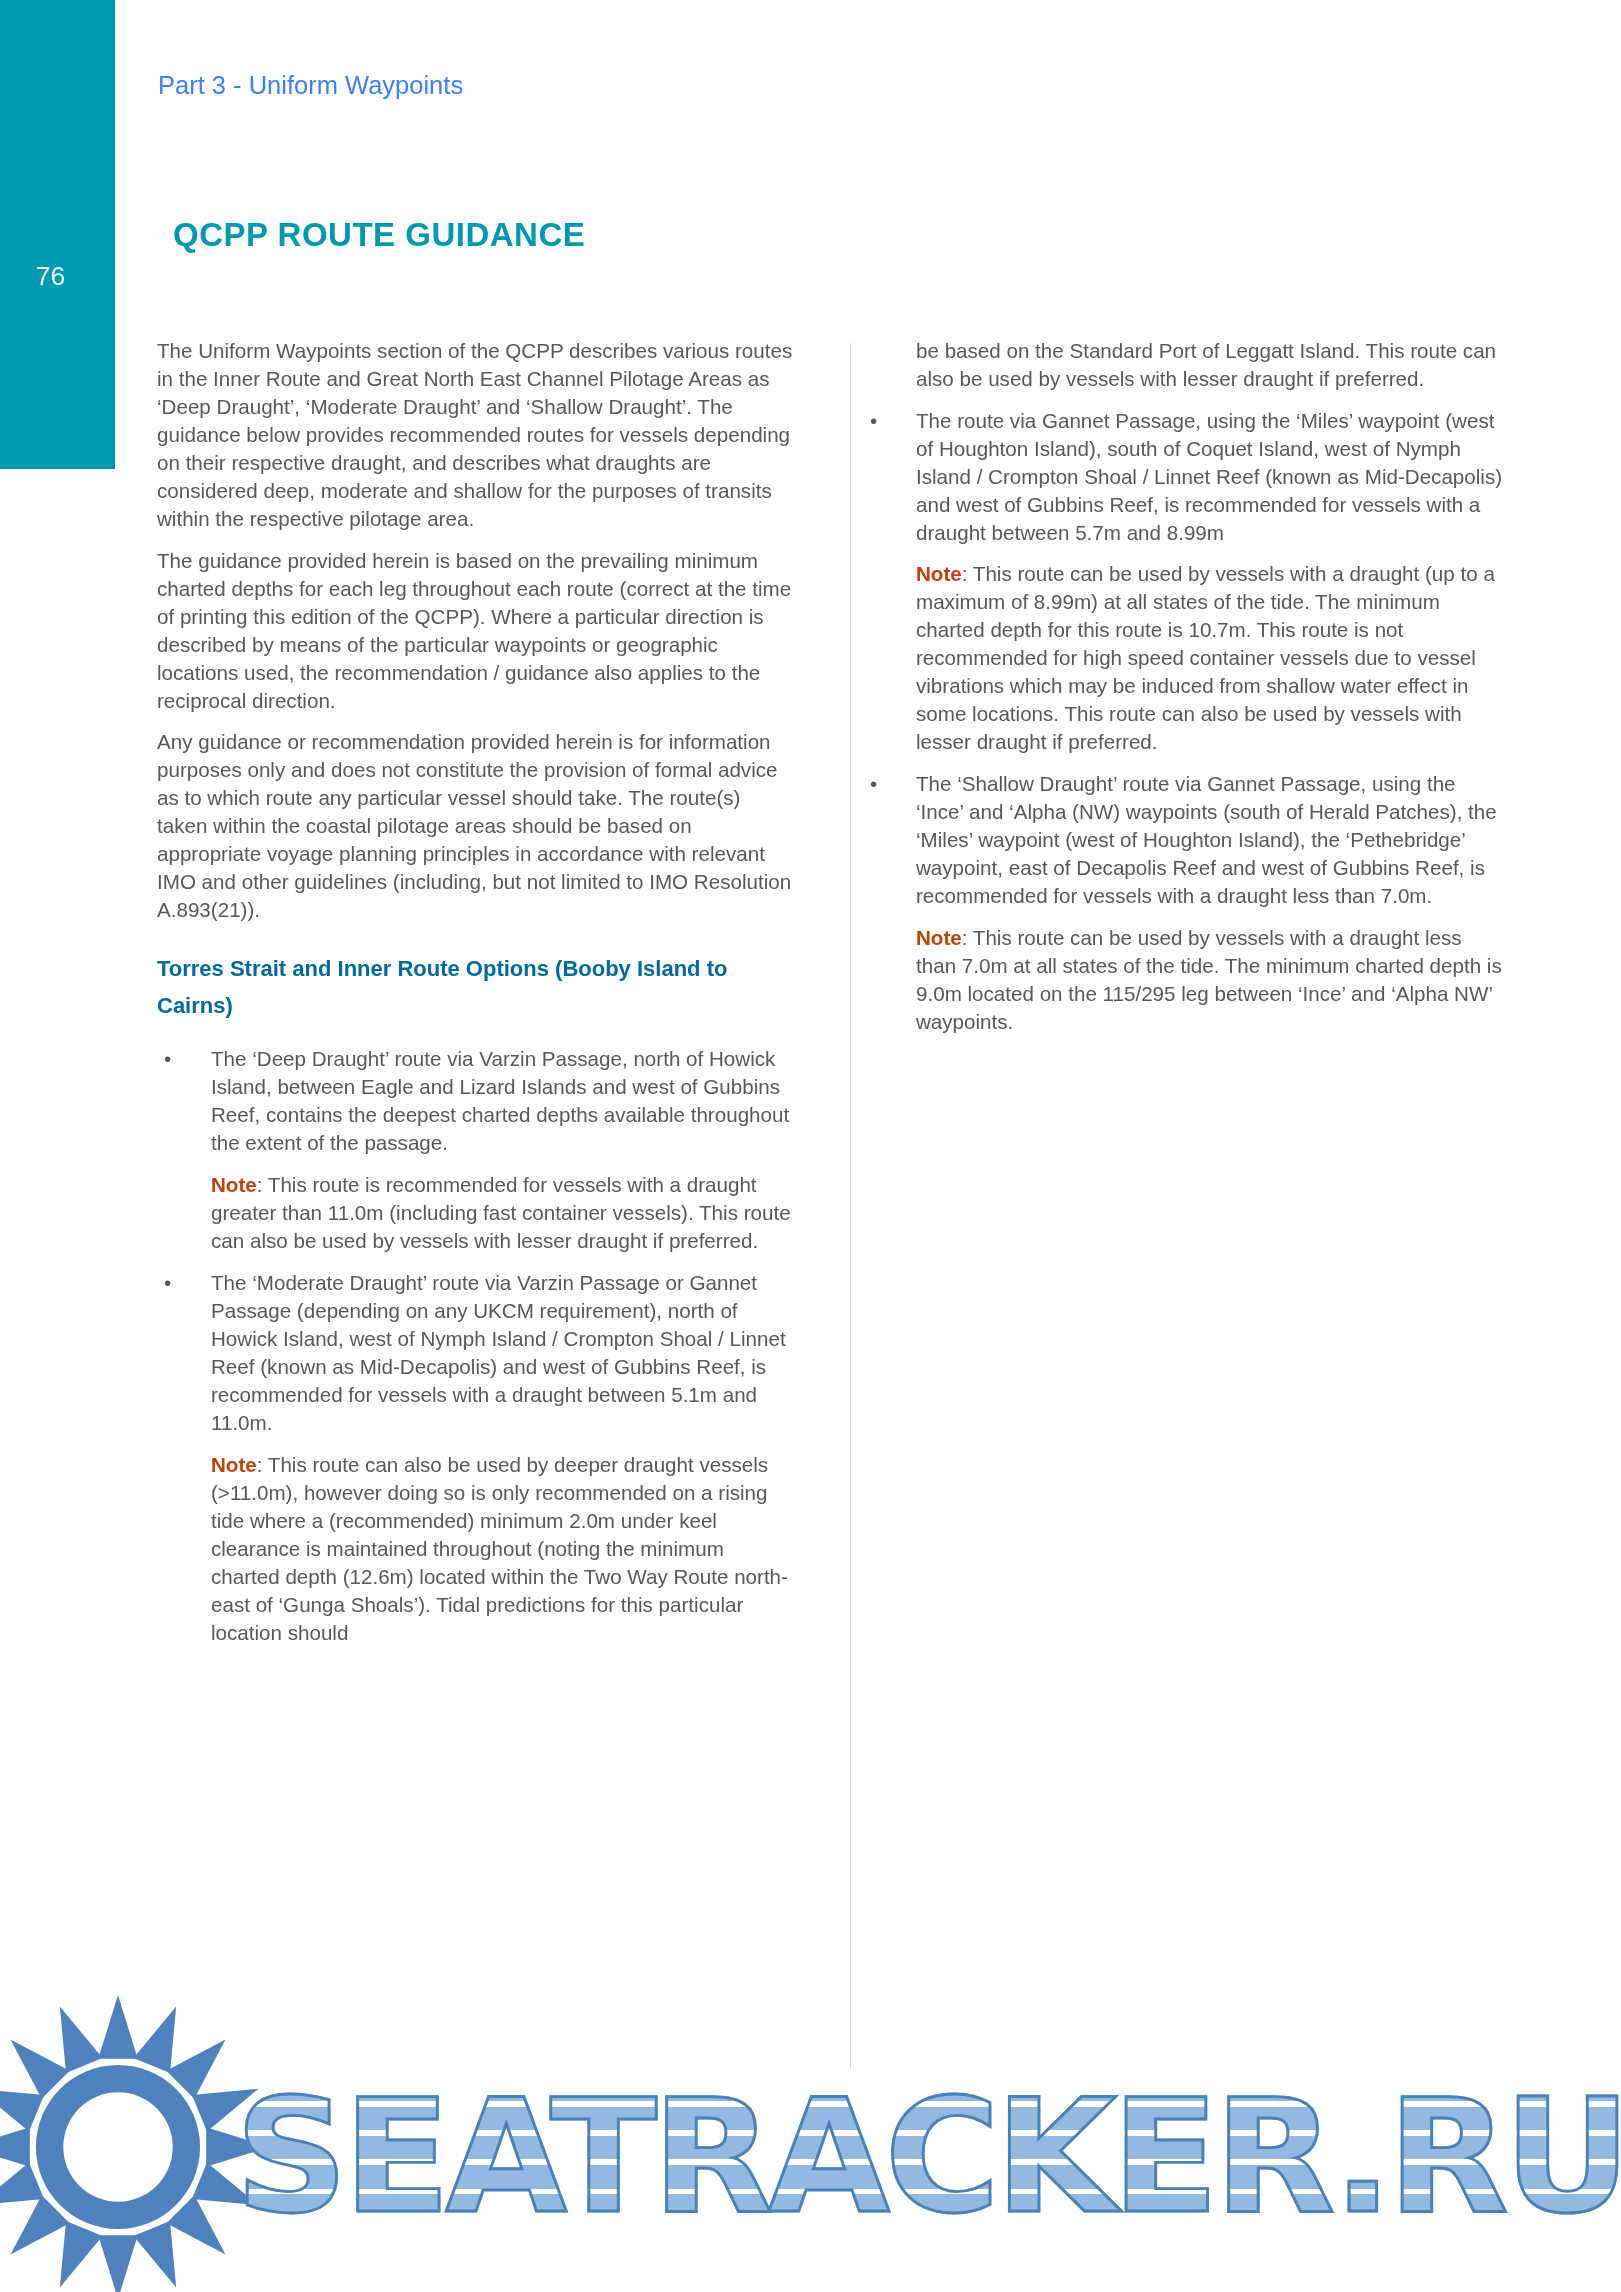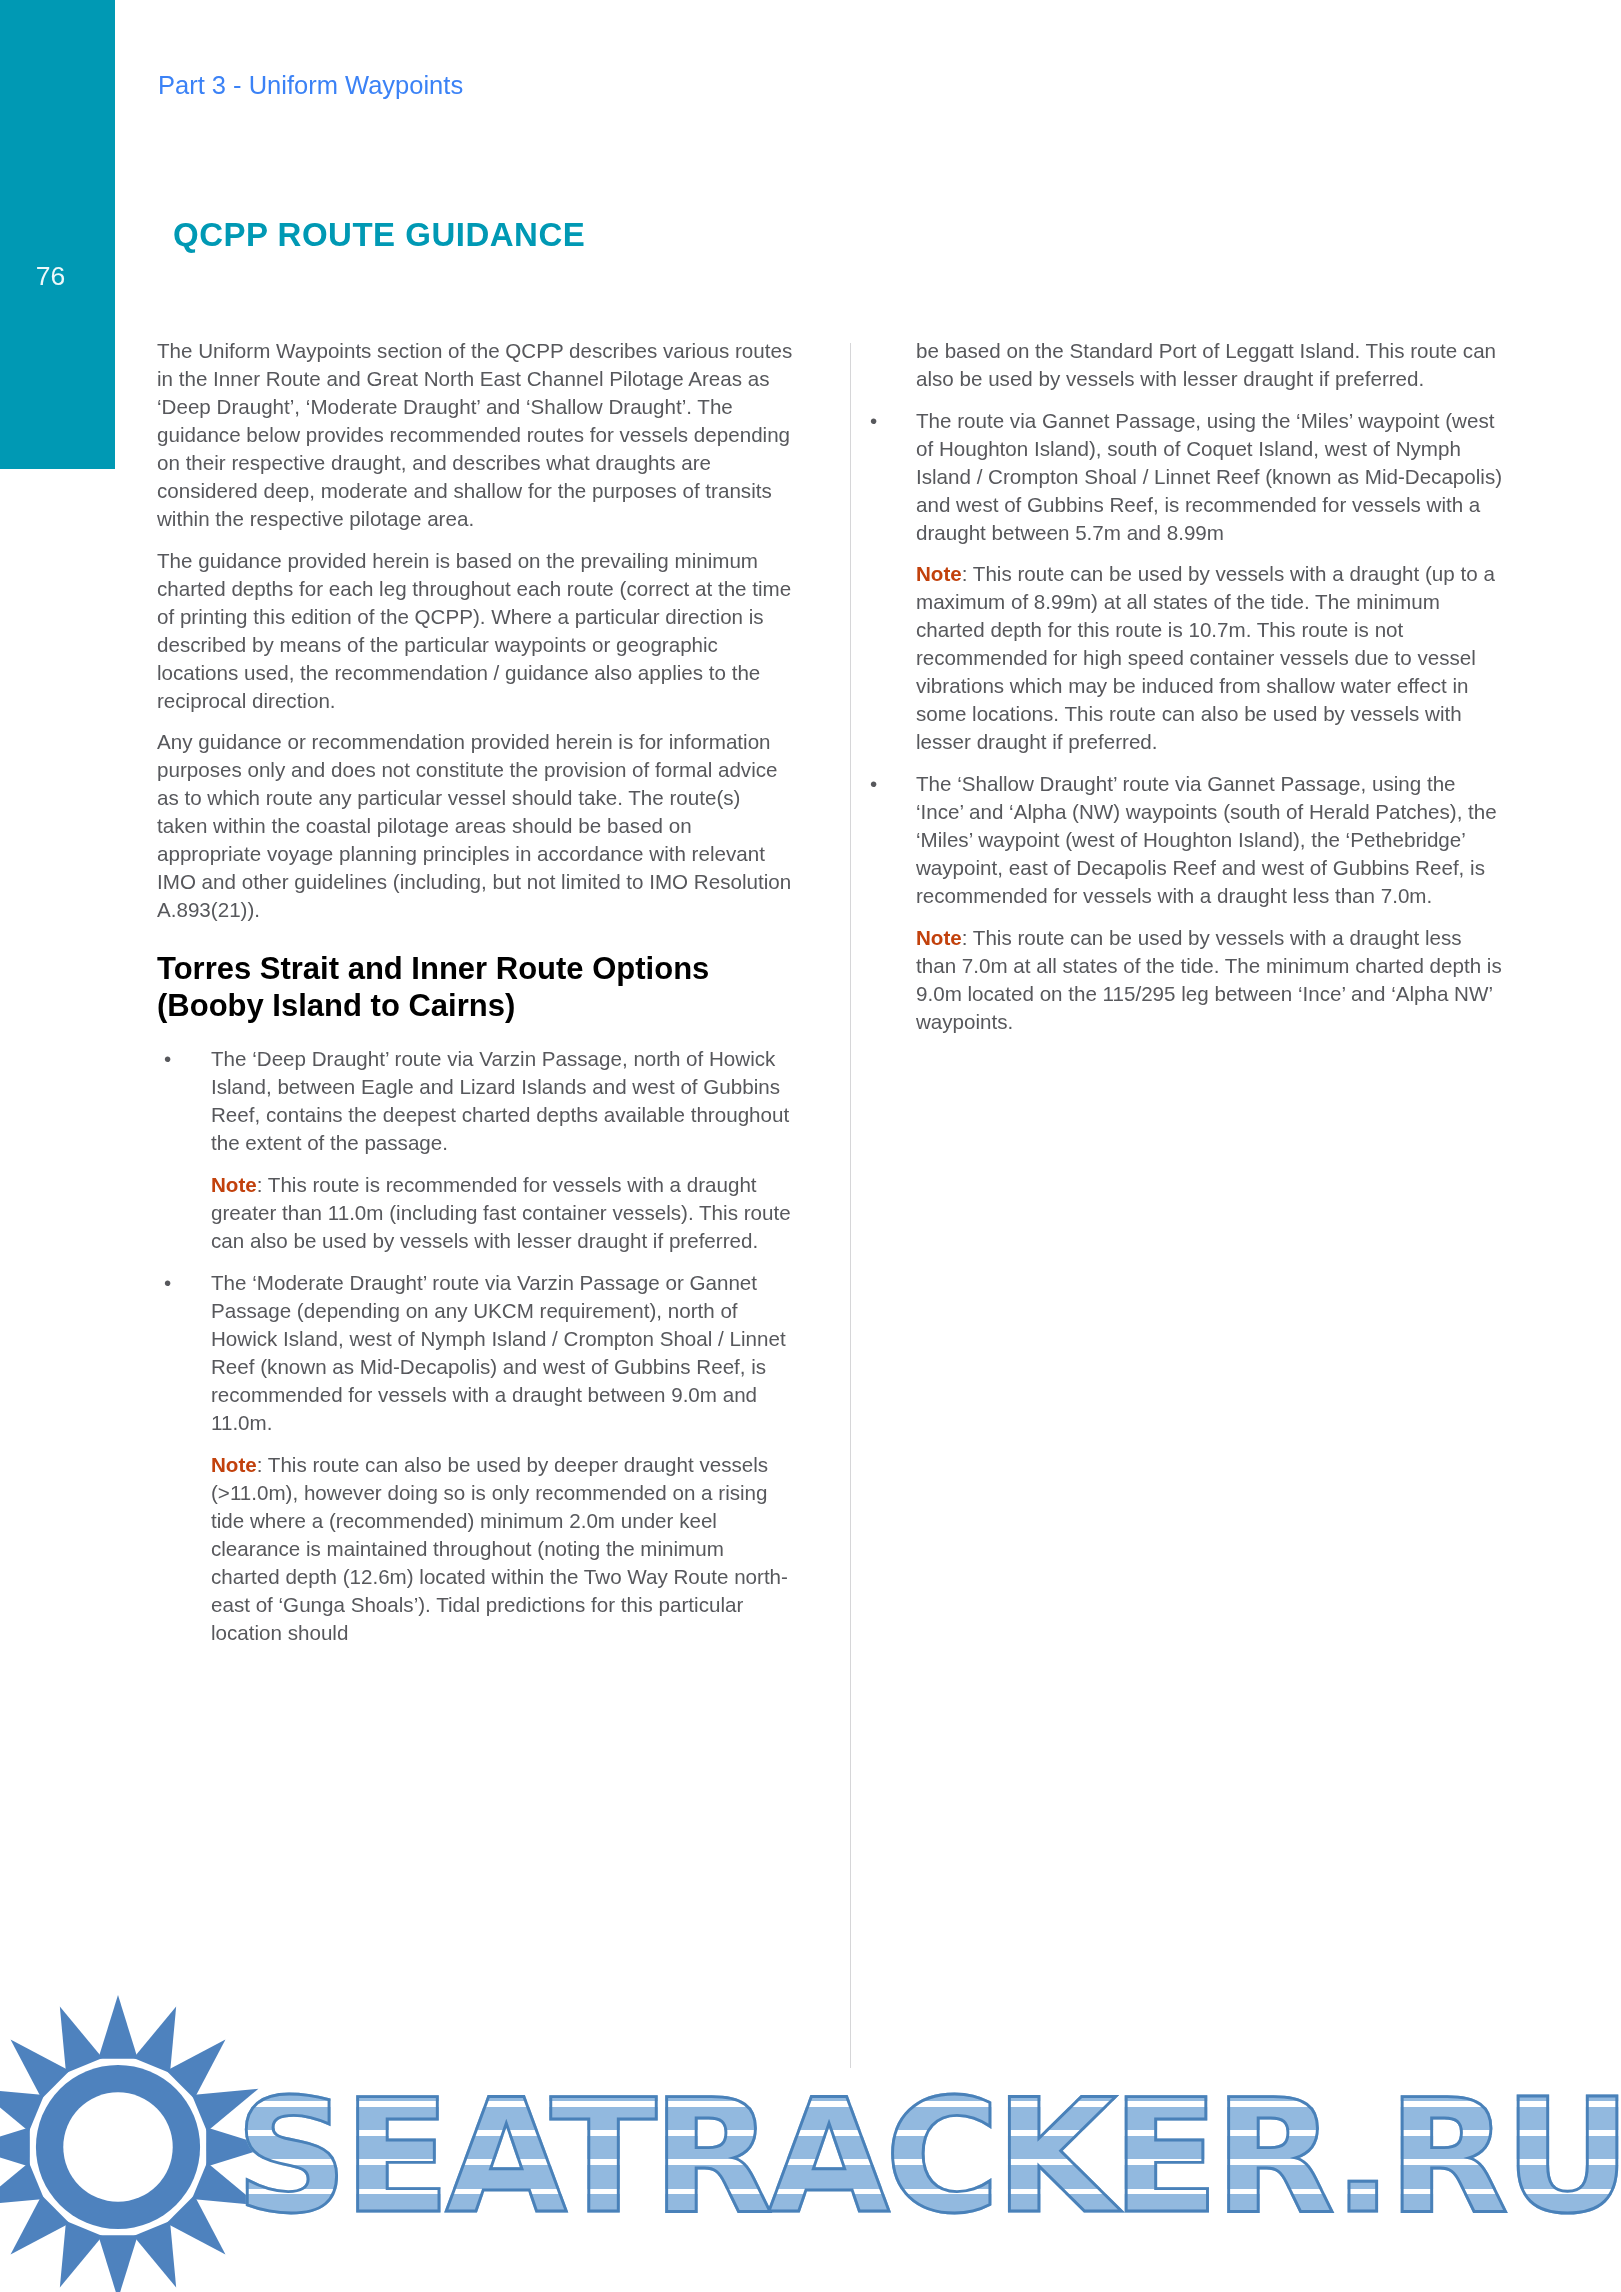--- a/index.html
+++ b/index.html
@@ -35,21 +35,21 @@
     font-size:20.6px; line-height:28px; color:#57585c;
   }
   .col-left  { left:157px; width:639px; }
   .col-right { left:870px; width:637px; }
   .col p { margin-bottom:13.7px; }
   .col-divider {
     position:absolute; left:850px; top:343px;
     width:1px; height:1725px; background:#d6d6d8;
   }
   .section-heading {
-    font-size:31px; line-height:37px; color:#000000;
+    font-size:22px; line-height:37px; color:#0369a1;
     margin:25.5px 0 21.6px 0;
   }
   .bullet { display:flex; margin-bottom:13.7px; }
   .col-left  .bullet .marker { flex:0 0 54px; padding-left:6.9px; }
   .col-right .bullet .marker { flex:0 0 46px; padding-left:0; }
   .bullet-body { flex:1; }
   .bullet-body p { margin-bottom:13.7px; }
   .bullet-body p:last-child { margin-bottom:0; }
   .note strong { font-weight:bold; color:#c2410c; }
   .continuation { margin-left:46px; }
@@ -103,21 +103,21 @@
       <span class="marker">•</span>
       <div class="bullet-body">
         <p>The ‘Deep Draught’ route via Varzin Passage, north of Howick Island, between Eagle and Lizard Islands and west of Gubbins Reef, contains the deepest charted depths available throughout the extent of the passage.</p>
         <p class="note"><strong>Note</strong><span>: This route is recommended for vessels with a draught greater than 11.0m (including fast container vessels). This route can also be used by vessels with lesser draught if preferred.</span></p>
       </div>
     </div>
 
     <div class="bullet">
       <span class="marker">•</span>
       <div class="bullet-body">
-        <p>The ‘Moderate Draught’ route via Varzin Passage or Gannet Passage (depending on any UKCM requirement), north of Howick Island, west of Nymph Island / Crompton Shoal / Linnet Reef (known as Mid-Decapolis) and west of Gubbins Reef, is recommended for vessels with a draught between 9.0m and 11.0m.</p>
+        <p>The ‘Moderate Draught’ route via Varzin Passage or Gannet Passage (depending on any UKCM requirement), north of Howick Island, west of Nymph Island / Crompton Shoal / Linnet Reef (known as Mid-Decapolis) and west of Gubbins Reef, is recommended for vessels with a draught between 5.1m and 11.0m.</p>
         <p class="note"><strong>Note</strong><span>: This route can also be used by deeper draught vessels (&gt;11.0m), however doing so is only recommended on a rising tide where a (recommended) minimum 2.0m under keel clearance is maintained throughout (noting the minimum charted depth (12.6m) located within the Two Way Route north-east of ‘Gunga Shoals’). Tidal predictions for this particular location should</span></p>
       </div>
     </div>
   </div>
 
   <div class="col col-right">
     <p class="continuation">be based on the Standard Port of Leggatt Island. This route can also be used by vessels with lesser draught if preferred.</p>
 
     <div class="bullet">
       <span class="marker">•</span>

